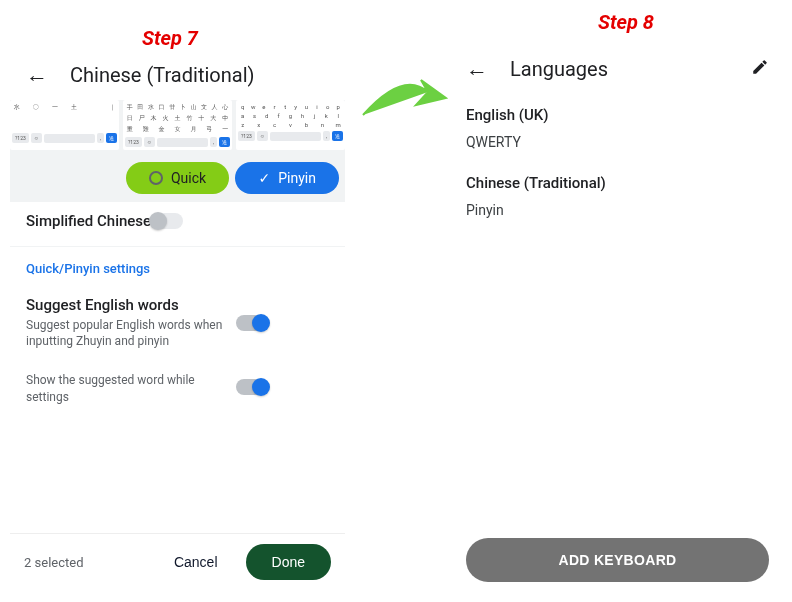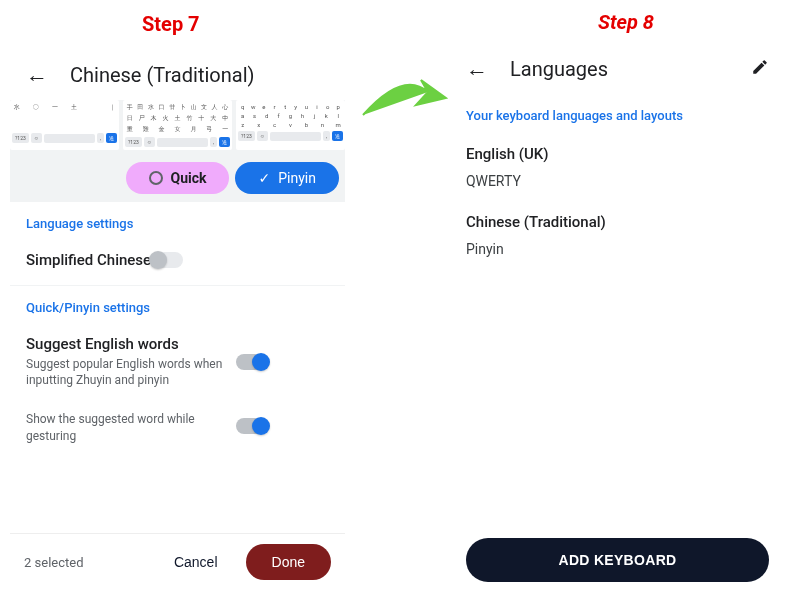--- a/index.html
+++ b/index.html
@@ -1,18 +1,18 @@
 <!DOCTYPE html>
 <html><head>
 <meta charset="utf-8">
 <style>
 * { box-sizing: border-box; margin: 0; padding: 0; }
 body { width: 792px; height: 602px; background: #ffffff; font-family: -apple-system, Roboto, Arial, sans-serif; position: relative; }
 .step-label { position: absolute; color: #e40000; font-weight: 700; font-size: 20px; }
-.step7-label { left: 142px; top: 12px; }
+.step7-label { left: 142px; top: 26px; font-style: italic; }
 .step8-label { left: 598px; top: 10px; font-style: italic; }
 .annotation { position: absolute; color: #e40000; font-weight: 700; font-size: 14px; }
 .select-format { left: 232px; top: 85px; }
 .complete-setting { left: 648px; top: 68px; }
 .arrow { position: absolute; left: 358px; top: 70px; }
 .arrow svg { width: 90px; height: 55px; }
 
 .panel { position: absolute; background: #fff; border-radius: 4px; }
 .panel-left { left: 10px; top: 50px; width: 335px; height: 540px; }
 .panel-right { left: 450px; top: 44px; width: 335px; height: 548px; }
@@ -28,44 +28,44 @@
 .kbd-row { display: flex; justify-content: space-between; margin-bottom: 2px; }
 .kbd-key { font-size: 6px; color: #555; width: 9%; text-align: center; }
 .kbd-bottom { display: flex; align-items: center; gap: 2px; margin-top: 3px; }
 .kbd-chip { background: #e8eaed; border-radius: 2px; font-size: 5px; padding: 2px 3px; color: #555; }
 .kbd-space { flex: 1; background: #e8eaed; border-radius: 2px; height: 9px; }
 .kbd-chip.blue { background: #1a73e8; color: #fff; }
 
 .format-pills { display: flex; gap: 6px; padding: 8px 6px; background: #f1f3f4; }
 .pill { flex: 1; display: flex; align-items: center; justify-content: center; gap: 8px; border-radius: 20px; height: 32px; font-size: 14px; }
 .pill.hidden { background: transparent; }
-.pill.white { background: #f0abfc; color: #202124; font-weight: bold; }
+.pill.white { background: #84cc16; color: #202124; }
 .pill .radio { width: 14px; height: 14px; border: 2px solid #5f6368; border-radius: 50%; }
 .pill.blue { background: #1a73e8; color: #fff; }
 .pill .check { color: #fff; font-size: 14px; }
 
 .section-heading { color: #1a73e8; font-size: 13px; font-weight: 500; padding: 14px 16px 10px 16px; }
 .setting-row { display: flex; align-items: center; justify-content: flex-start; padding: 10px 16px; }
 .setting-title { font-size: 15px; color: #202124; font-weight: 500; }
 .setting-sub { font-size: 12px; color: #5f6368; margin-top: 3px; line-height: 1.35; }
 .setting-text { max-width: 210px; }
 .toggle { width: 32px; height: 16px; background: #bdc1c6; border-radius: 10px; position: relative; }
 .toggle::after { content: ""; position: absolute; width: 18px; height: 18px; border-radius: 50%; background: #1a73e8; top: -1px; right: -2px; box-shadow: 0 1px 2px rgba(0,0,0,0.2); }
 .toggle.off { background: #e8eaed; }
 .toggle.off::after { background: #bdc1c6; right: auto; left: -2px; }
 
 .bottom-bar { position: absolute; bottom: 0; left: 0; right: 0; display: flex; align-items: center; padding: 10px 14px; border-top: 1px solid #eee; gap: 18px; }
 .selected-count { font-size: 13px; color: #5f6368; flex: 1; }
 .cancel-btn { color: #0f172a; font-size: 14px; font-weight: 500; background: none; border: none; cursor: pointer; padding: 8px 10px; }
-.done-btn { background: #7f1d1d; color: #fff; border: none; border-radius: 20px; padding: 10px 26px; font-size: 14px; font-weight: 500; cursor: pointer; }
+.done-btn { background: #14532d; color: #fff; border: none; border-radius: 20px; padding: 10px 26px; font-size: 14px; font-weight: 500; cursor: pointer; }
 
 .lang-block { padding: 12px 16px; }
 .lang-name { font-size: 15px; color: #202124; font-weight: 500; margin-bottom: 10px; }
 .lang-layout { font-size: 14px; color: #3c4043; }
-.add-keyboard { position: absolute; bottom: 10px; left: 16px; right: 16px; background: #0f172a; color: #fff; border: none; border-radius: 22px; padding: 14px 0; font-size: 14px; font-weight: 600; letter-spacing: 0.3px; cursor: pointer; }
+.add-keyboard { position: absolute; bottom: 10px; left: 16px; right: 16px; background: #737373; color: #fff; border: none; border-radius: 22px; padding: 14px 0; font-size: 14px; font-weight: 600; letter-spacing: 0.3px; cursor: pointer; }
 
 .section-divider { border-top: 1px solid #f1f3f4; margin-top: 6px; }
 </style>
 </head>
 <body>
 
 <div class="step-label step7-label">Step 7</div>
 <div class="step-label step8-label">Step 8</div>
 <div class="annotation select-format">Select Format</div>
 <div class="annotation complete-setting">Complete Setting</div>
@@ -204,38 +204,37 @@
     <div class="pill white">
       <span class="radio"></span>
       <span>Quick</span>
     </div>
     <div class="pill blue">
       <span class="check">✓</span>
       <span>Pinyin</span>
     </div>
   </div>
 
-  <div class="section-heading">Language settings</div>
   <div class="setting-row">
     <div class="setting-title">Simplified Chinese</div>
     <div class="toggle off"></div>
   </div>
 
   <div class="section-divider"></div>
   <div class="section-heading">Quick/Pinyin settings</div>
   <div class="setting-row">
     <div class="setting-text">
       <div class="setting-title">Suggest English words</div>
       <div class="setting-sub">Suggest popular English words when inputting Zhuyin and pinyin</div>
     </div>
     <div class="toggle"></div>
   </div>
   <div class="setting-row">
     <div class="setting-text">
-      <div class="setting-sub">Show the suggested word while gesturing</div>
+      <div class="setting-sub">Show the suggested word while settings</div>
     </div>
     <div class="toggle"></div>
   </div>
 
   <div class="bottom-bar">
     <span class="selected-count">2 selected</span>
     <button class="cancel-btn">Cancel</button>
     <button class="done-btn">Done</button>
   </div>
 </div>
@@ -244,21 +243,20 @@
   <div class="header">
     <span class="back-arrow">←</span>
     <span class="header-title">Languages</span>
     <span class="edit-icon">
       <svg viewBox="0 0 24 24" fill="#202124">
           <path d="M3 17.25V21h3.75L17.81 9.94l-3.75-3.75L3 17.25zM20.71 7.04a1 1 0 0 0 0-1.41l-2.34-2.34a1 1 0 0 0-1.41 0l-1.83 1.83 3.75 3.75 1.83-1.83z"></path>
         </svg>
     </span>
   </div>
 
-  <div class="section-heading">Your keyboard languages and layouts</div>
 
   <div class="lang-block">
     <div class="lang-name">English (UK)</div>
     <div class="lang-layout">QWERTY</div>
   </div>
 
   <div class="lang-block">
     <div class="lang-name">Chinese (Traditional)</div>
     <div class="lang-layout">Pinyin</div>
   </div>

